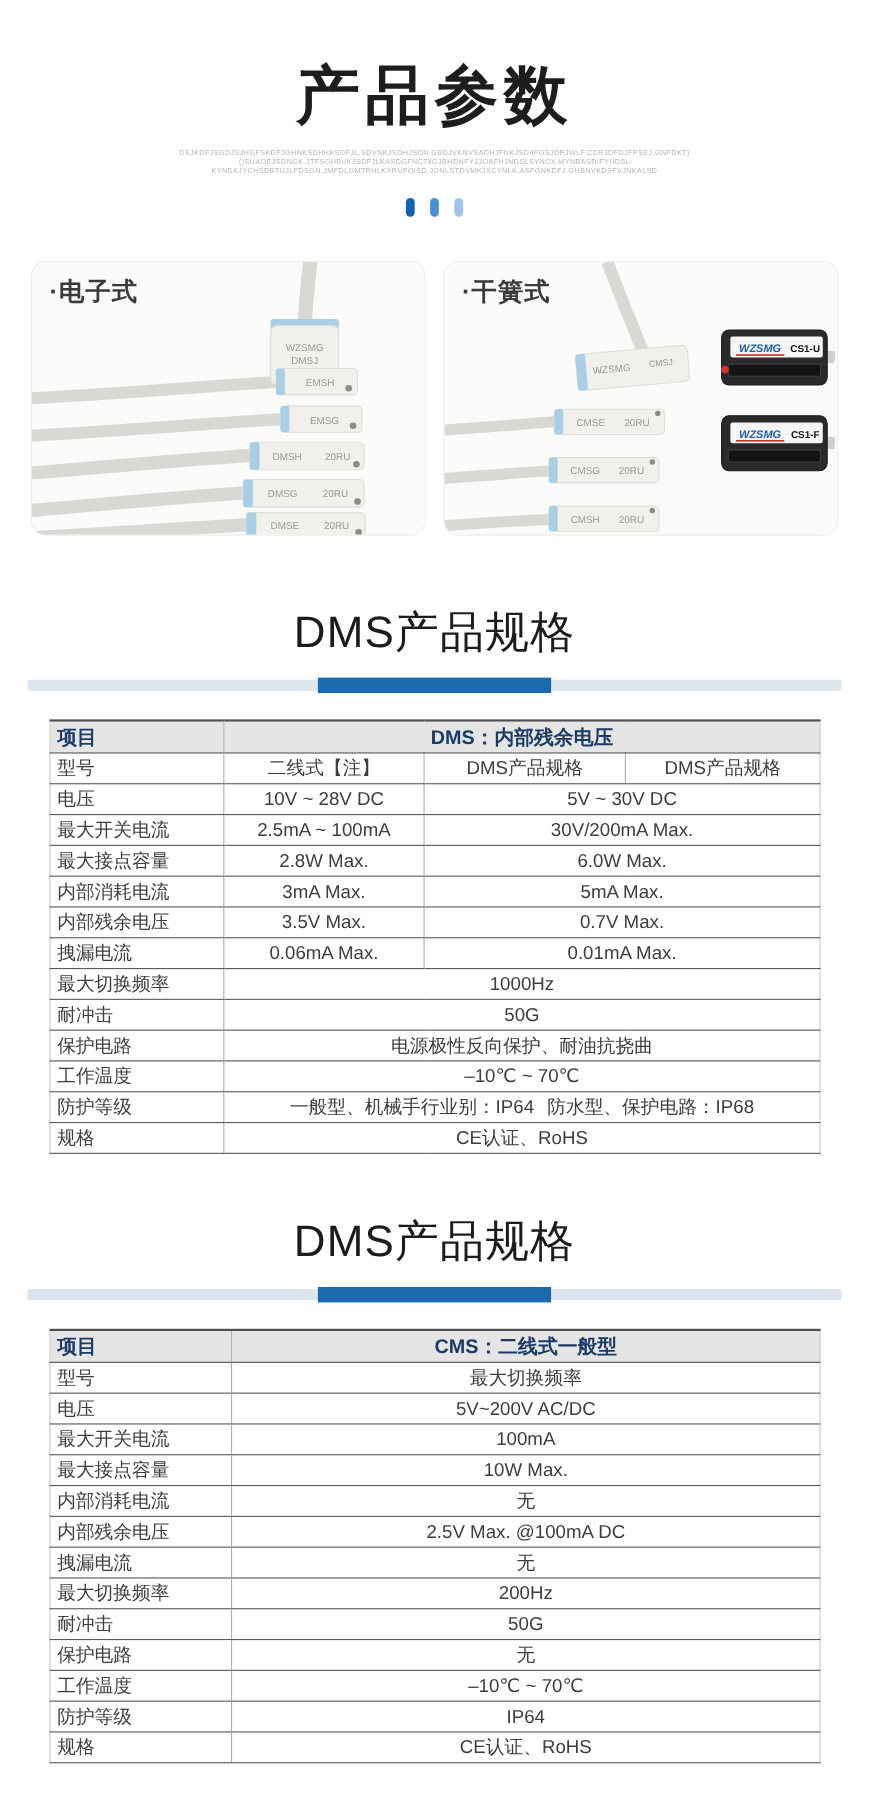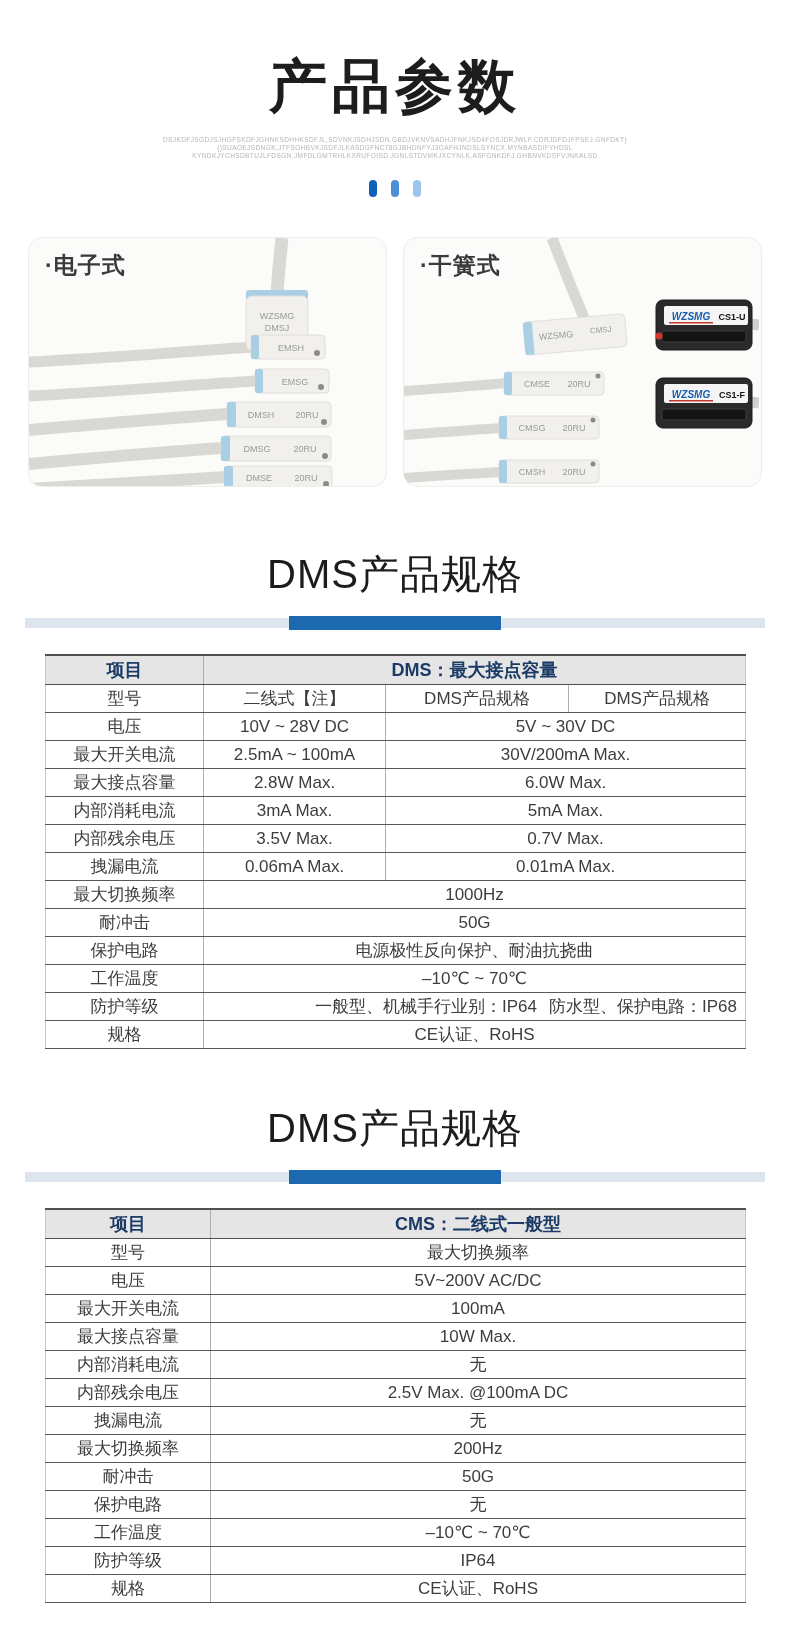--- a/index.html
+++ b/index.html
@@ -54,22 +54,22 @@
     height:26px; padding:2px 6px; text-align:center;
     border-bottom:1px solid #595959; border-left:1px solid #adadad;
     overflow:hidden; white-space:nowrap;
   }
   table.spec th:first-child, table.spec td:first-child { border-left:1px solid #c8c8c8; }
   table.spec th:last-child, table.spec td:last-child { border-right:1px solid #c8c8c8; }
   table.spec thead th {
     background:#e5e5e5; color:#1b3a66; font-weight:800; font-size:18px;
     border-top:2px solid #4f4f4f; border-bottom:1px solid #4f4f4f; height:29px;
   }
-  table.spec .c-label { text-align:center; }
-  td .split { display:flex; justify-content:flex-end; padding:0 2px;gap:12px; }
+  table.spec .c-label { text-align:left; }
+  td .split { display:flex; justify-content:center; padding:0 2px;gap:12px; }
 
   .note { margin:12px 45px 0; font-size:17.5px; color:#3b3b3b; }
 
   svg text { font-family:"Liberation Sans","DejaVu Sans",sans-serif; }
 </style>
 </head>
 <body>
 
 <div>
 
@@ -220,21 +220,21 @@
     <table class="spec">
       <colgroup>
           <col style="width:158px">
           <col style="width:182px">
           <col style="width:183px">
           <col style="width:177px">
         </colgroup>
       <thead>
         <tr>
           <th class="c-label">项目</th>
-          <th colspan="3">DMS：最大接点容量</th>
+          <th colspan="3">DMS：内部残余电压</th>
         </tr>
       </thead>
       <tbody>
         <tr>
           <td class="c-label">型号</td>
           <td>二线式【注】</td>
           <td>DMS产品规格</td>
           <td>DMS产品规格</td>
         </tr>
         <tr>

